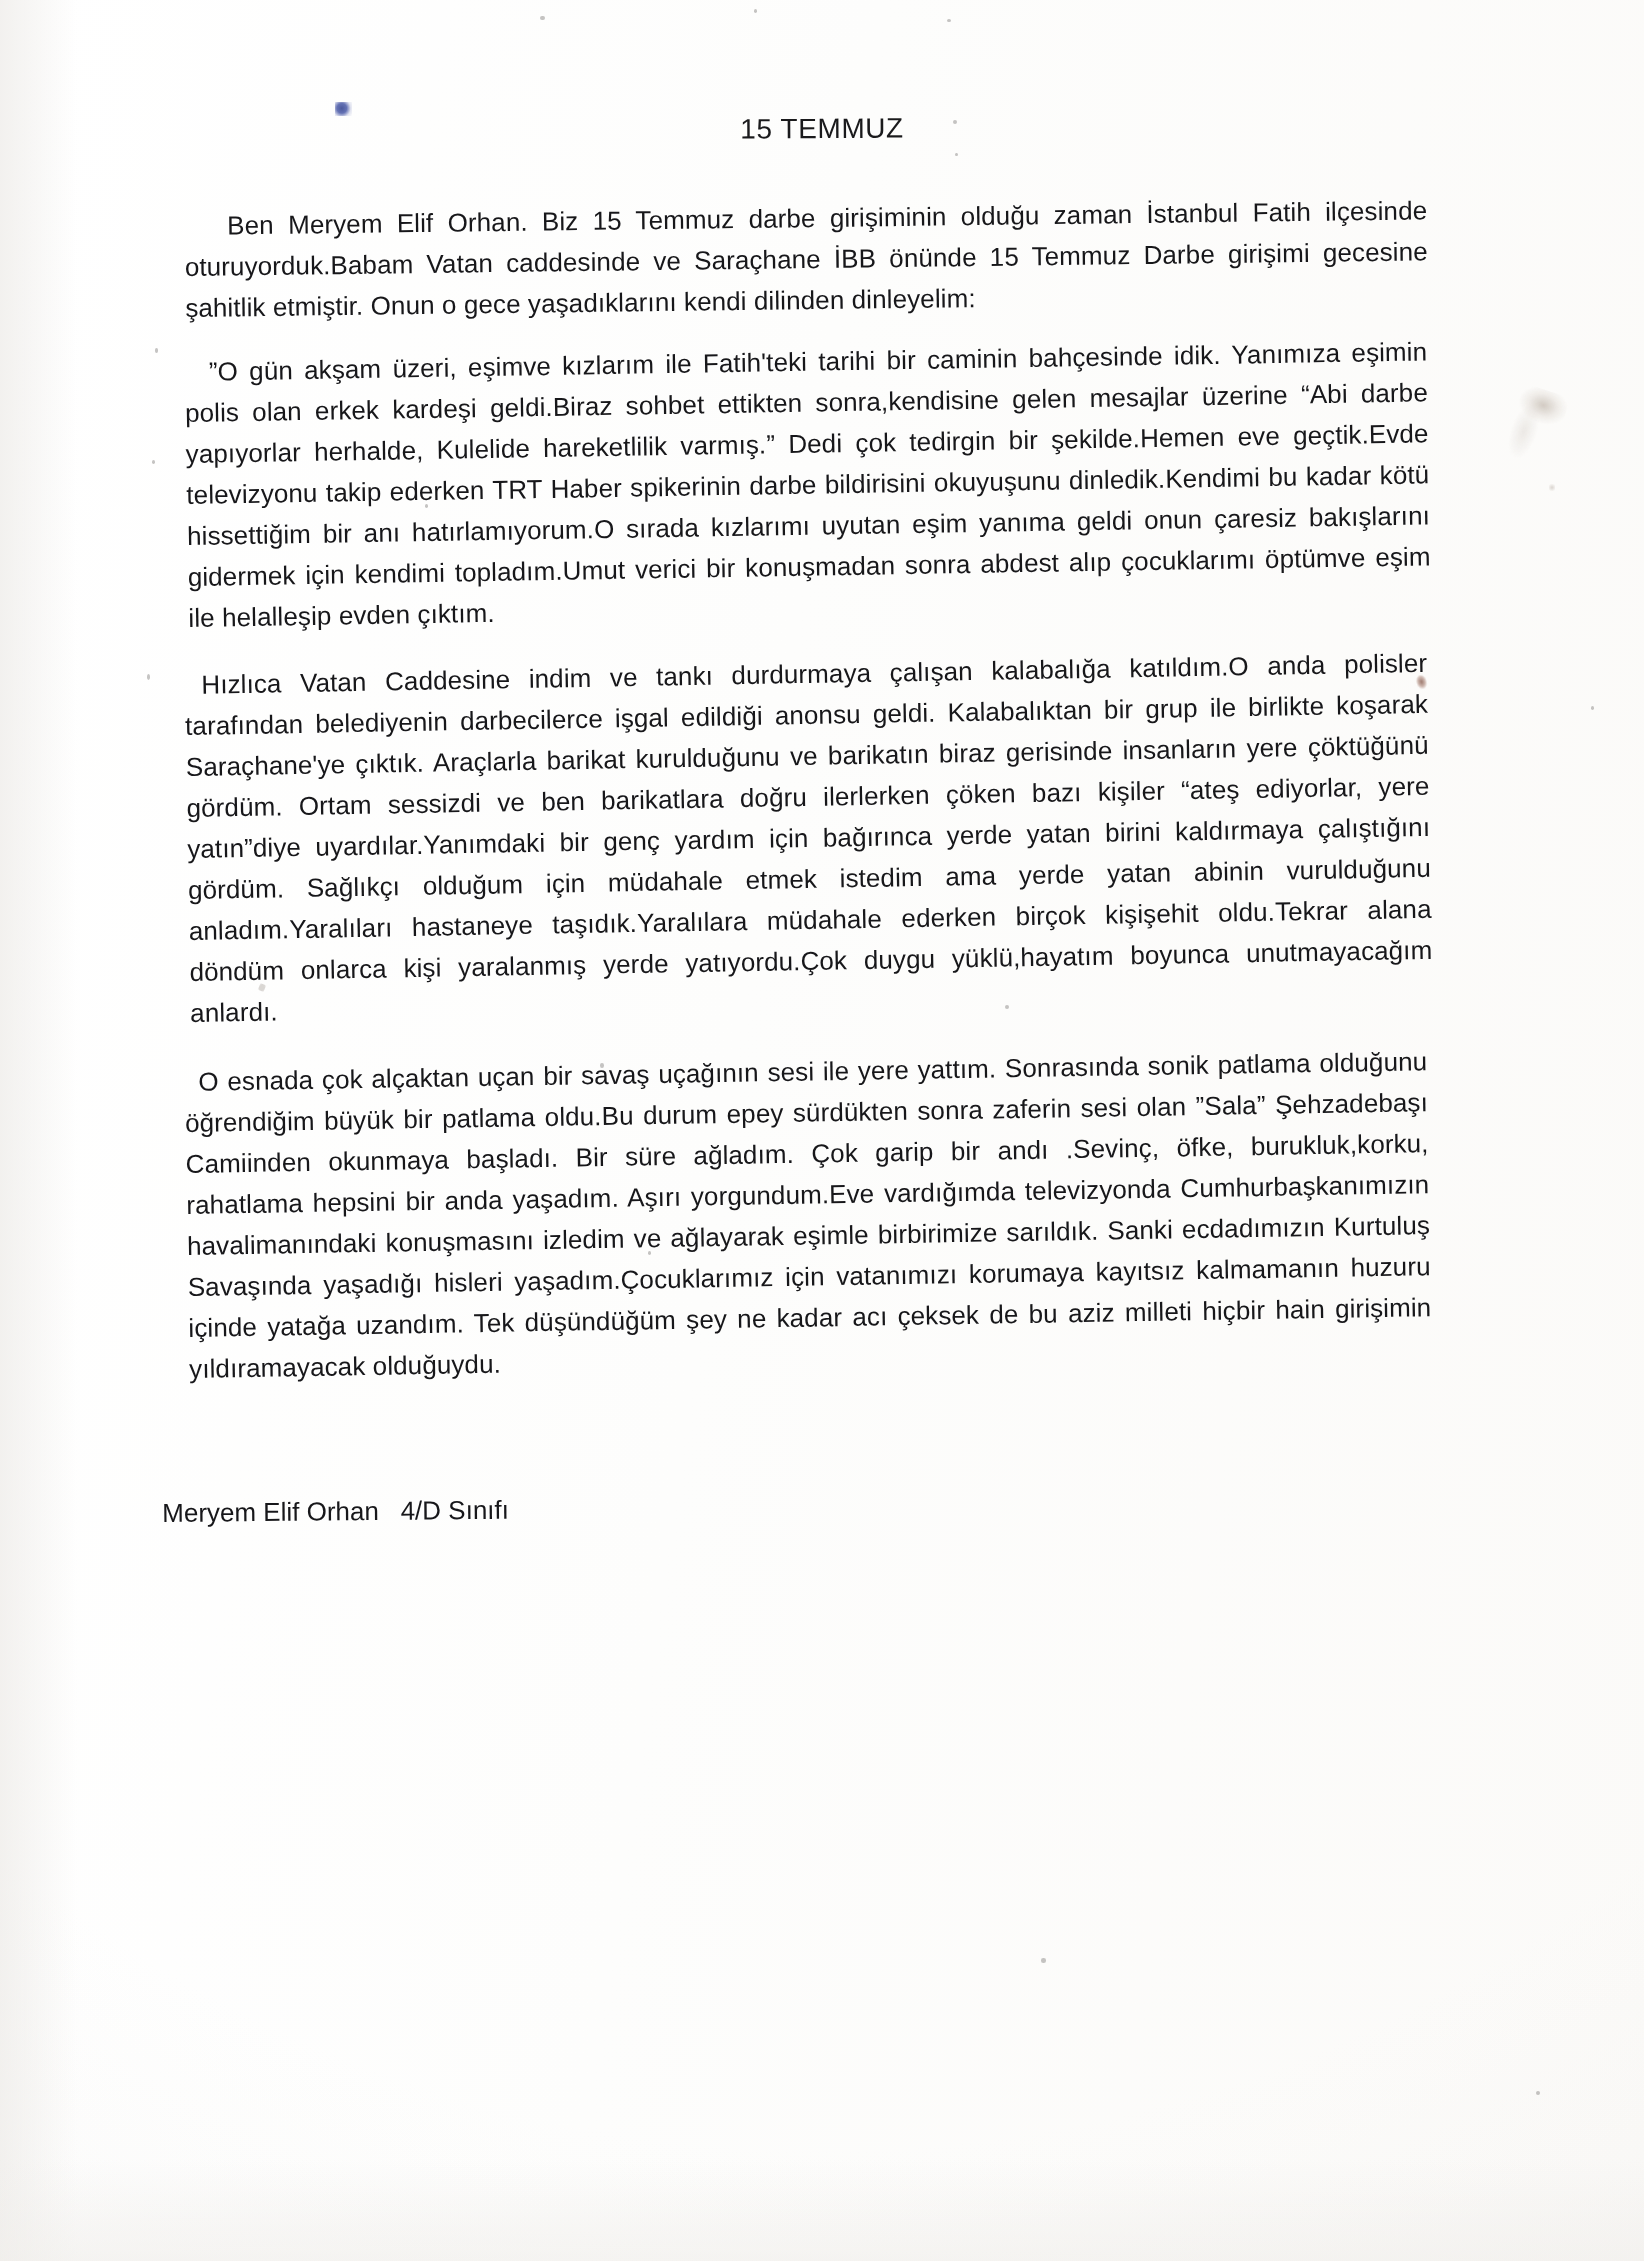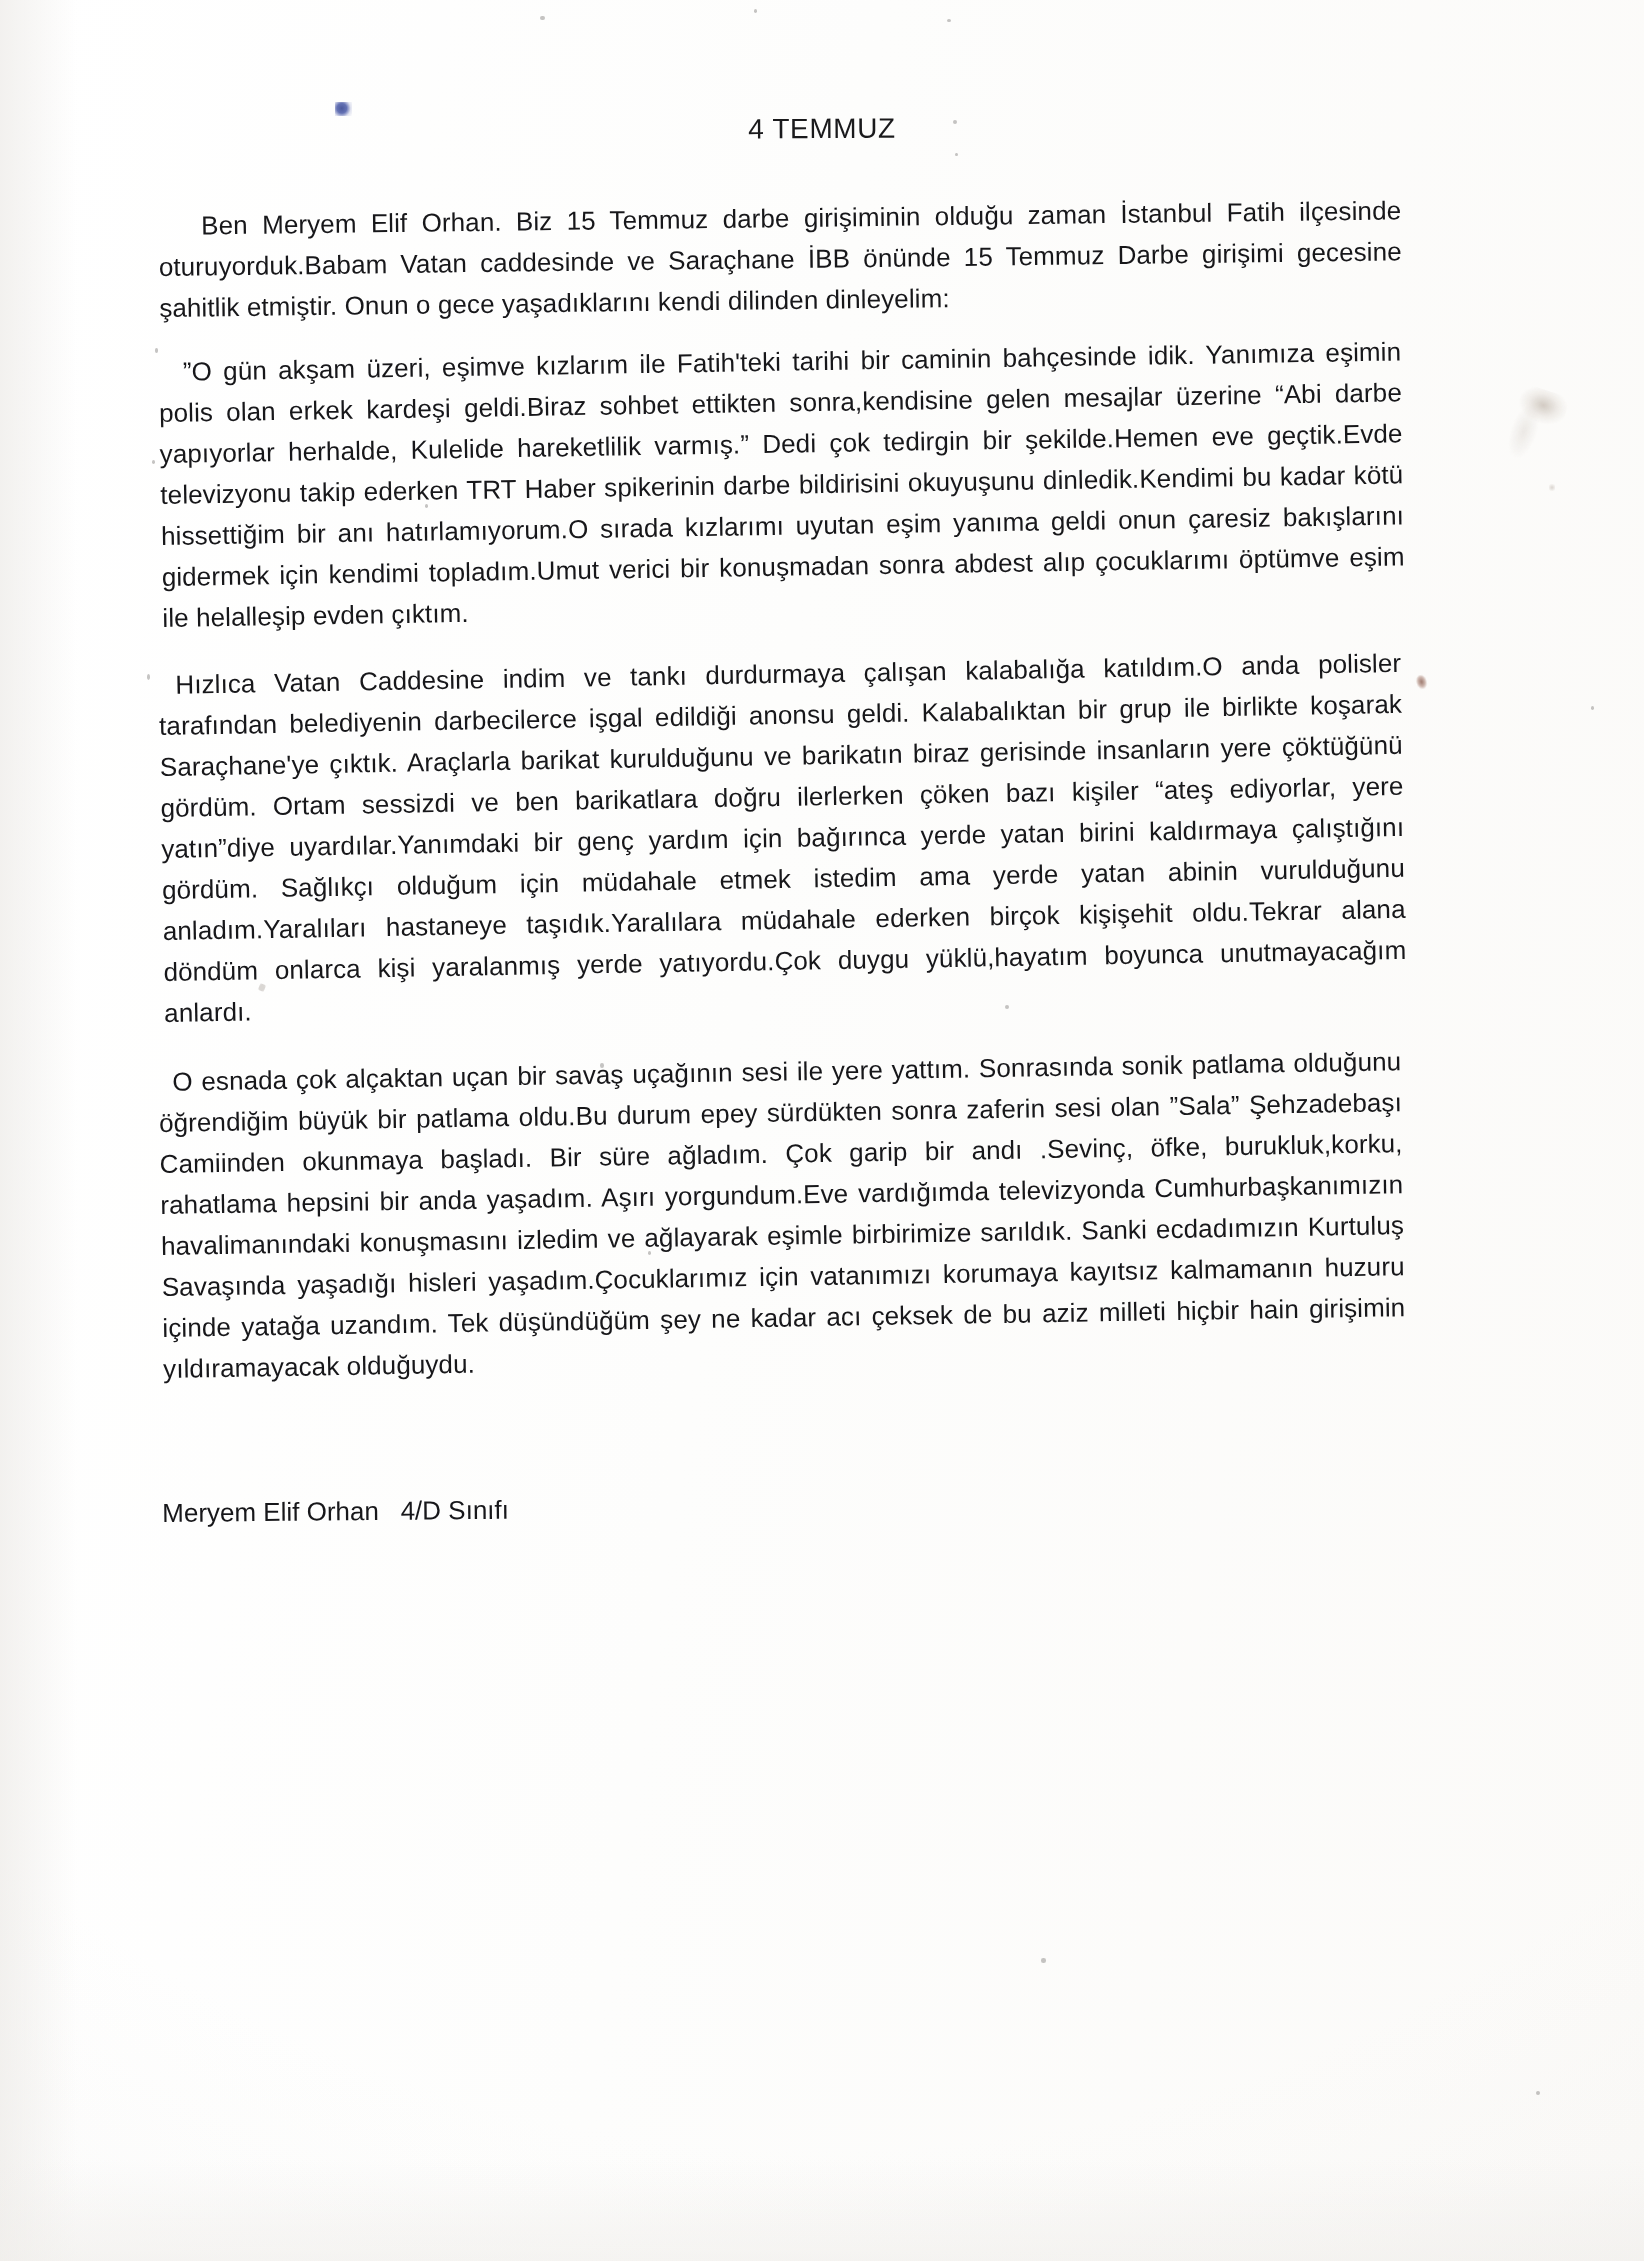--- a/index.html
+++ b/index.html
@@ -45,21 +45,21 @@
     text-align: center;
     font-size: 28px;
     letter-spacing: 0.6px;
     transform: rotate(-0.35deg);
     color: #1a1a1c;
   }
   .doc-title span { display: inline-block; }
 
   .body-block {
     position: absolute;
-    left: 158px;
+    left: 184px;
     top: 206px;
     width: 1243px;
   }
 
   .para {
     position: relative;
     font-size: 26px;
     line-height: 41px;
     text-align: justify;
     color: #17171a;
@@ -165,21 +165,21 @@
 </head>
 <body>
 
 <div class="page">
 
   <div class="scan-tint"></div>
 
   <div class="sheet">
 
     <div class="doc-title">
-      <span>4 TEMMUZ</span>
+      <span>15 TEMMUZ</span>
     </div>
 
     <div class="body-block">
 
       <p class="para indent-1 p1">Ben Meryem Elif Orhan. Biz 15 Temmuz darbe girişiminin olduğu zaman İstanbul Fatih ilçesinde oturuyorduk.Babam Vatan caddesinde ve Saraçhane İBB önünde 15 Temmuz Darbe girişimi gecesine şahitlik etmiştir. Onun o gece yaşadıklarını kendi dilinden dinleyelim:</p>
 
       <p class="para indent-2 p2">”O gün akşam üzeri, eşimve kızlarım ile Fatih'teki tarihi bir caminin bahçesinde idik. Yanımıza eşimin polis olan erkek kardeşi geldi.Biraz sohbet ettikten sonra,kendisine gelen mesajlar üzerine “Abi darbe yapıyorlar herhalde, Kulelide hareketlilik varmış.” Dedi çok tedirgin bir şekilde.Hemen eve geçtik.Evde televizyonu  takip ederken TRT Haber spikerinin darbe bildirisini okuyuşunu dinledik.Kendimi bu kadar kötü hissettiğim bir anı hatırlamıyorum.O sırada kızlarımı uyutan eşim yanıma geldi onun çaresiz bakışlarını gidermek için kendimi topladım.Umut verici bir konuşmadan sonra abdest alıp çocuklarımı öptümve eşim ile helalleşip evden çıktım.</p>
 
       <p class="para indent-3 p3">Hızlıca Vatan Caddesine indim ve tankı durdurmaya çalışan kalabalığa katıldım.O anda polisler tarafından belediyenin darbecilerce işgal edildiği anonsu geldi. Kalabalıktan bir grup ile birlikte koşarak Saraçhane'ye çıktık. Araçlarla barikat kurulduğunu ve barikatın biraz gerisinde insanların yere çöktüğünü gördüm. Ortam sessizdi ve ben barikatlara doğru ilerlerken çöken bazı kişiler “ateş ediyorlar, yere yatın”diye uyardılar.Yanımdaki bir genç yardım için bağırınca yerde yatan birini kaldırmaya çalıştığını gördüm. Sağlıkçı olduğum için müdahale etmek istedim ama yerde yatan abinin vurulduğunu anladım.Yaralıları hastaneye taşıdık.Yaralılara müdahale ederken birçok kişişehit oldu.Tekrar alana döndüm onlarca kişi yaralanmış yerde yatıyordu.Çok duygu yüklü,hayatım boyunca unutmayacağım anlardı.</p>
 

